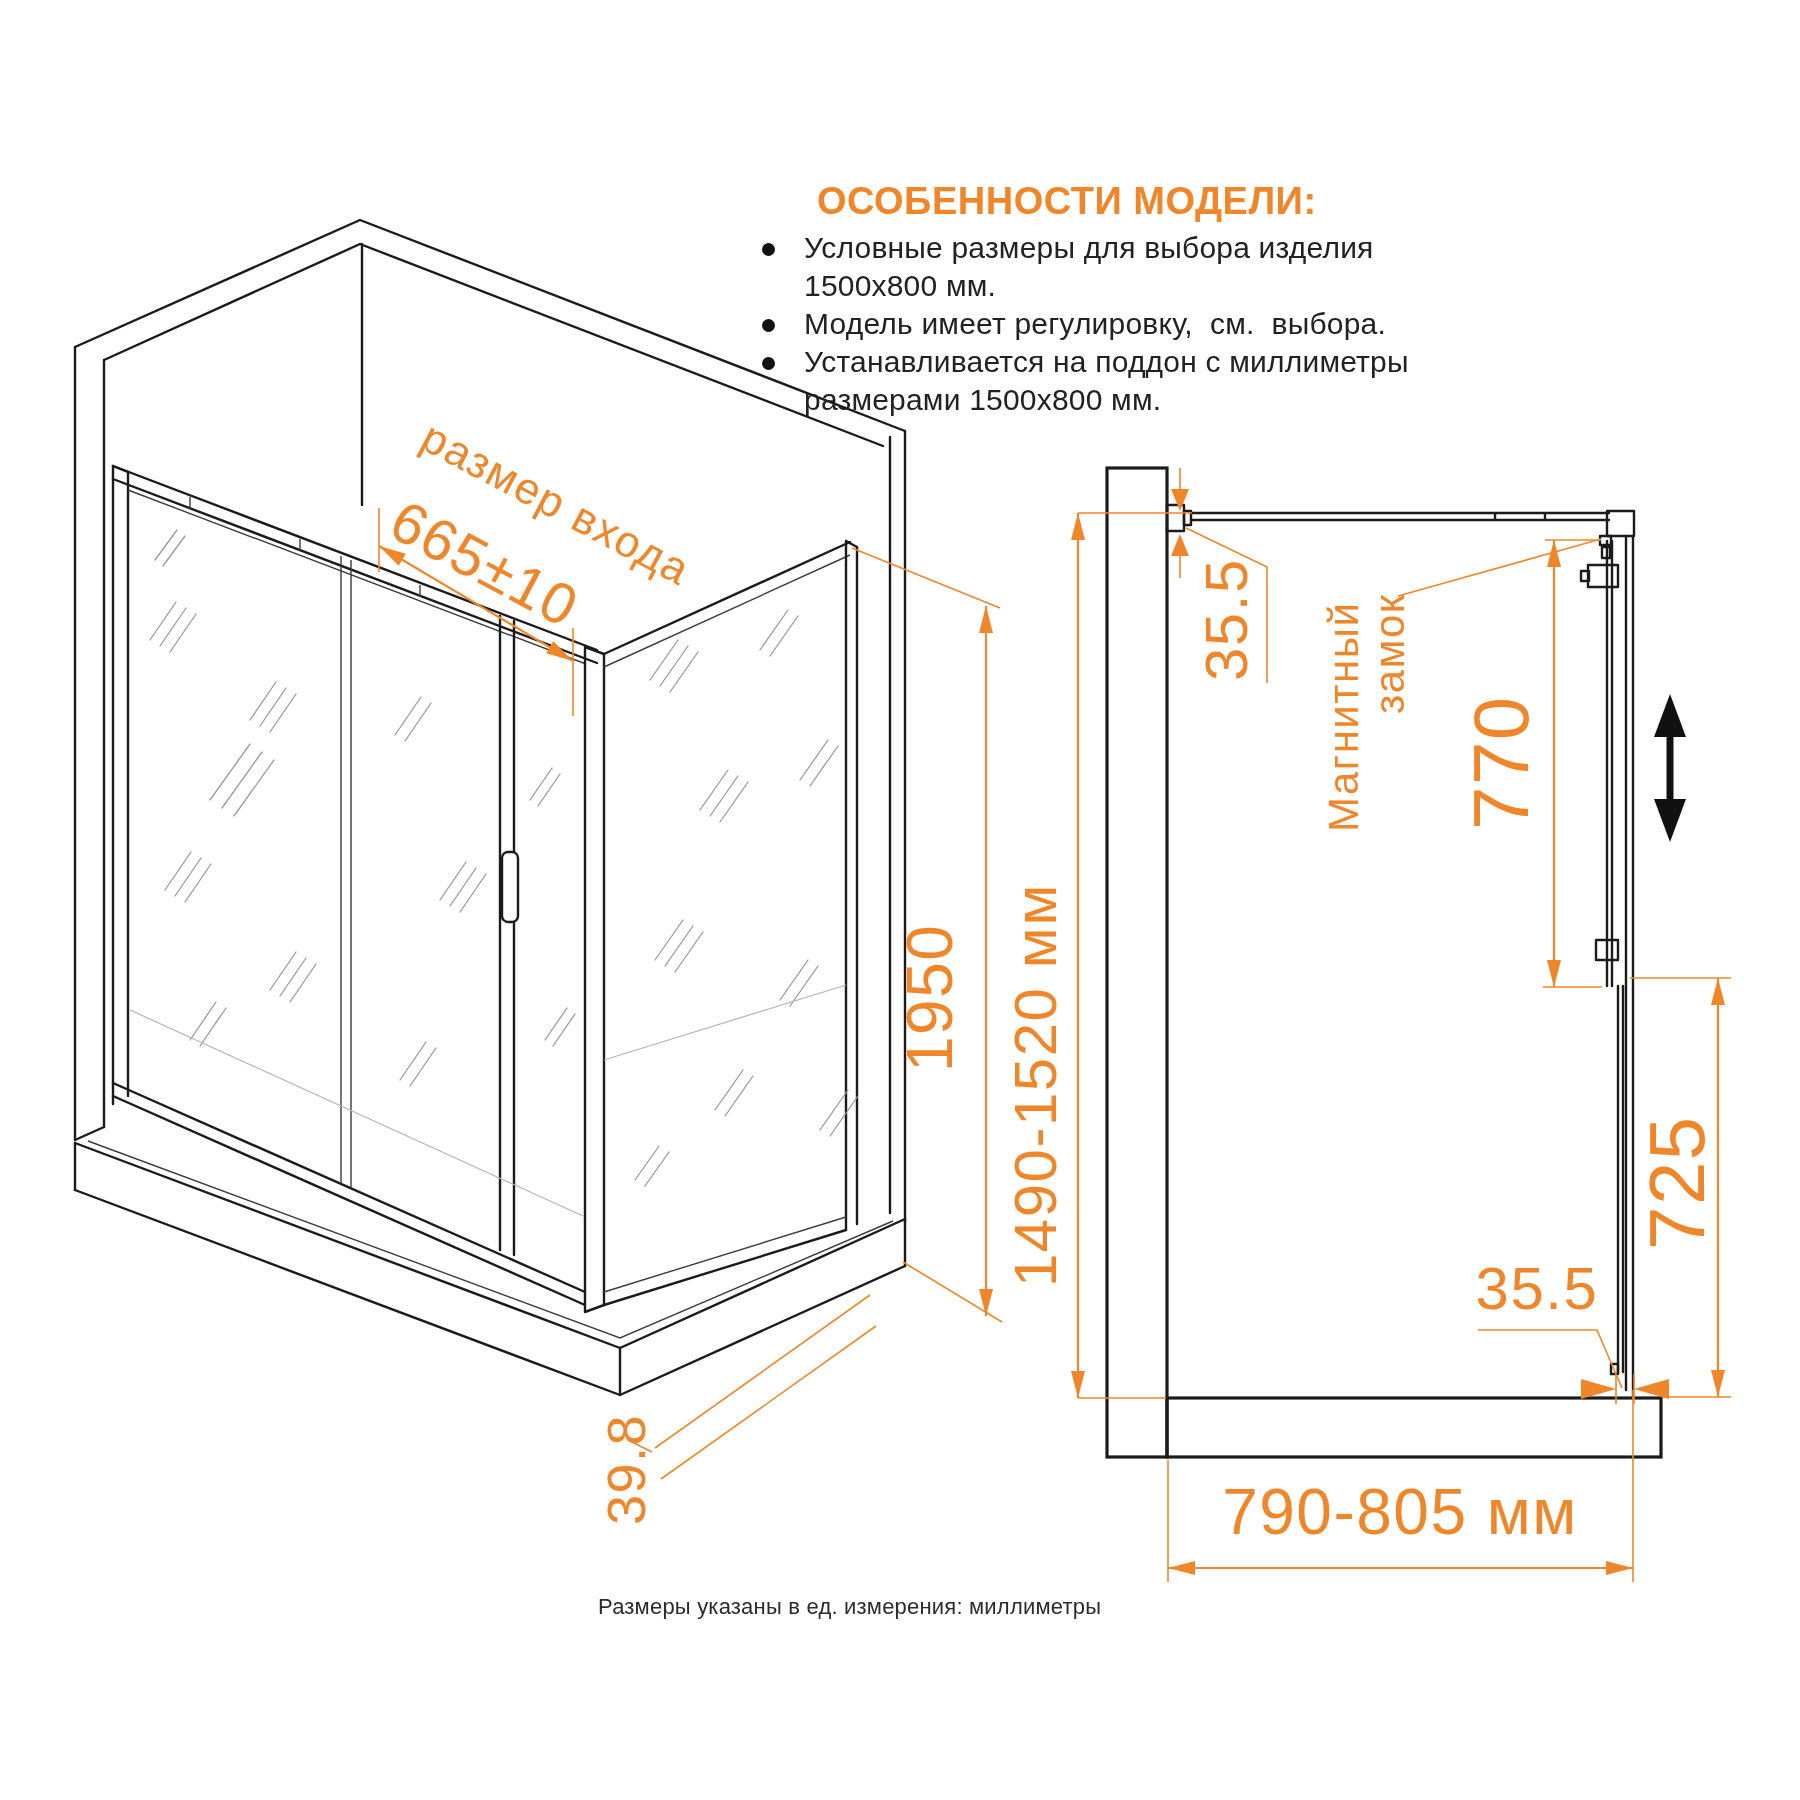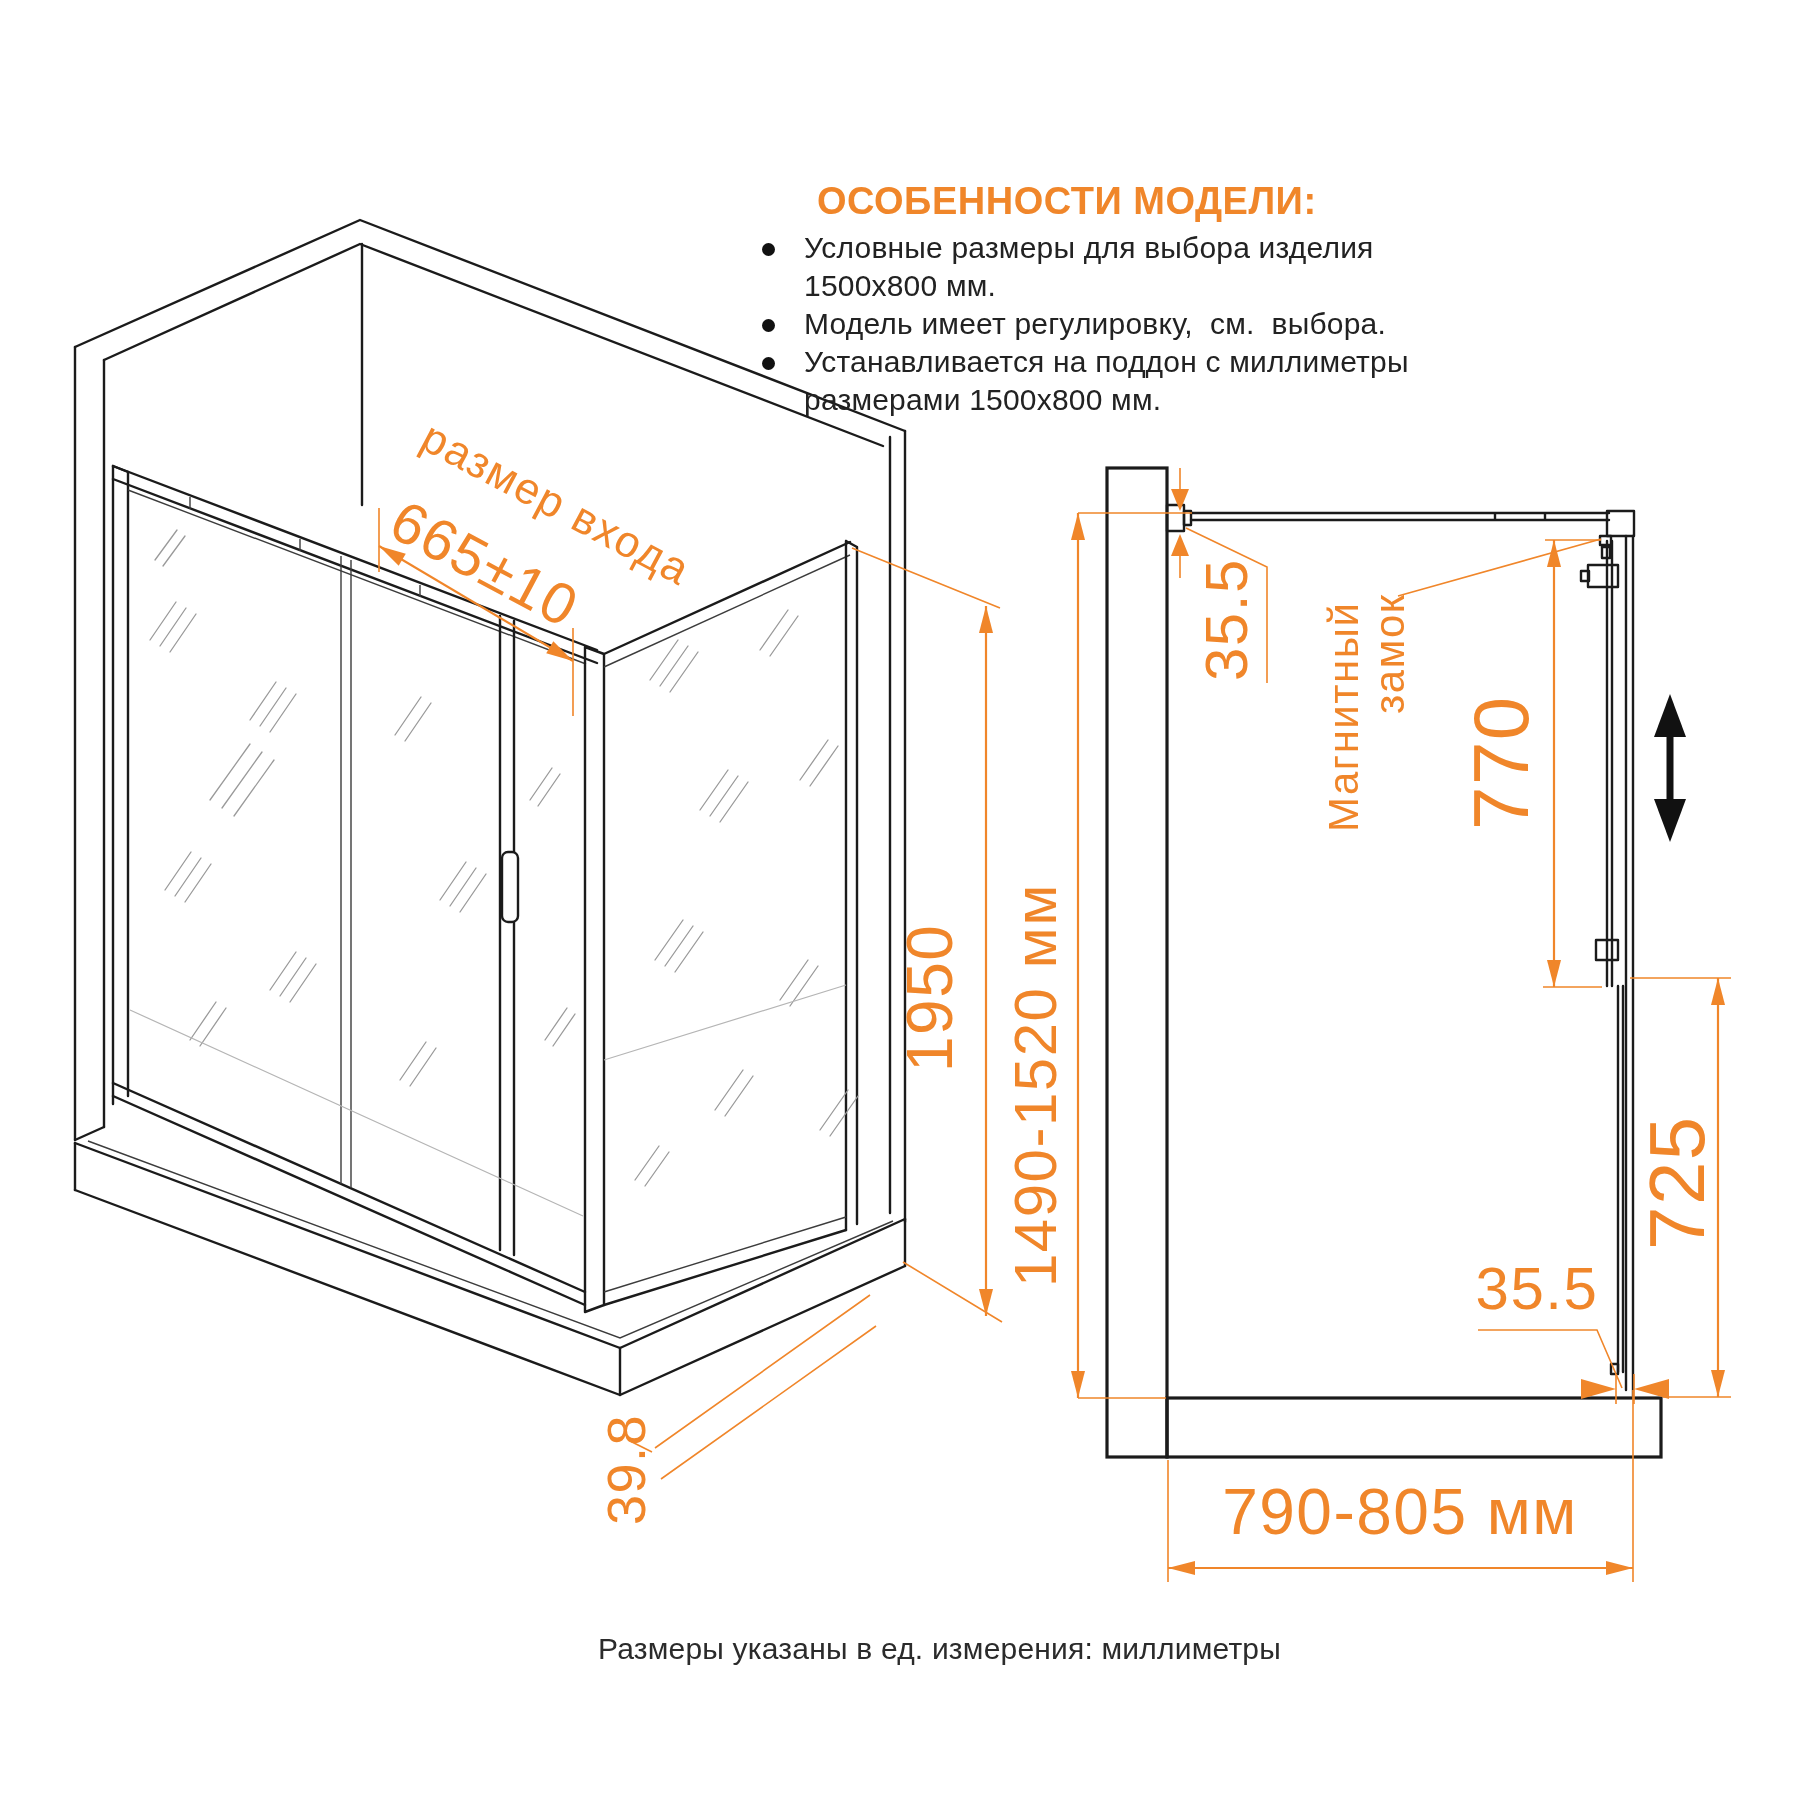--- a/index.html
+++ b/index.html
@@ -25,22 +25,22 @@
     font-size:30px;line-height:38px;color:#222222;
     letter-spacing:.2px;
     white-space:pre-wrap;
   }
   .features-list li::before{
     content:"";
     position:absolute;left:10px;top:14px;
     width:13px;height:13px;border-radius:50%;background:#111;
   }
   .units-note{
-    position:absolute;left:598px;top:1632px;
-    font-size:30px;color:#2b2b2b;letter-spacing:.2px;white-space:nowrap;text-align:center;
+    position:absolute;left:598px;top:1594px;
+    font-size:22px;color:#2b2b2b;letter-spacing:.2px;white-space:nowrap;text-align:center;
   }
 
   
   .blk{stroke:#1b1b1b;fill:none;stroke-width:2.4;stroke-linecap:round;stroke-linejoin:round;}
   .blk-thick{stroke:#1b1b1b;fill:none;stroke-width:3.2;stroke-linejoin:miter;}
   .blk-fill{stroke:#1b1b1b;fill:#ffffff;stroke-width:2.4;stroke-linejoin:round;}
   .thin{stroke:#3c3c3c;fill:none;stroke-width:1.4;}
   .hatch{stroke:#9a9a9a;fill:none;stroke-width:1.3;stroke-linecap:round;}
   .refl{stroke:#b5b5b5;fill:none;stroke-width:1.2;}
   .org{stroke:#F0862A;fill:none;stroke-width:2.2;stroke-linecap:butt;}

